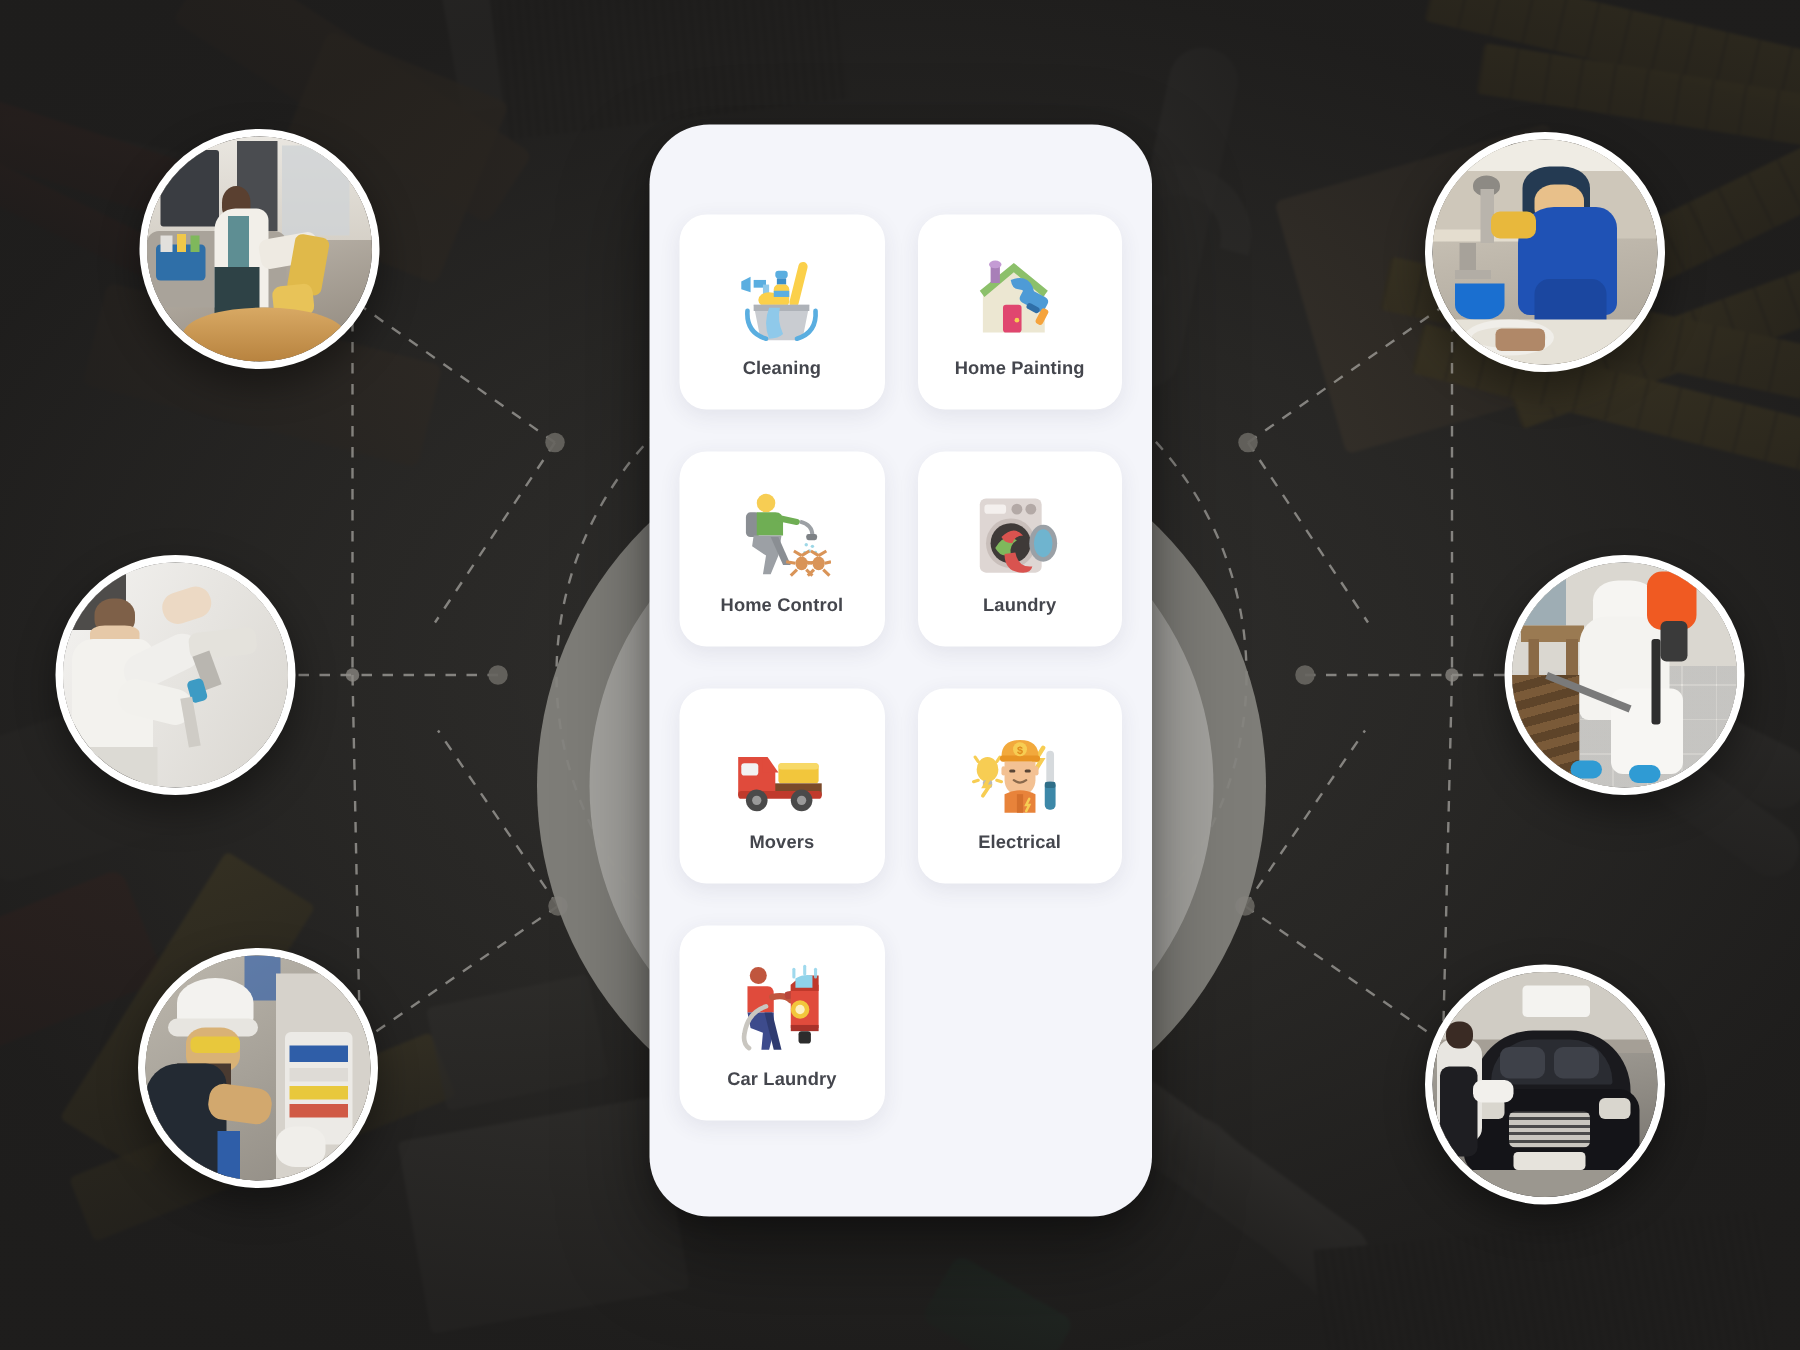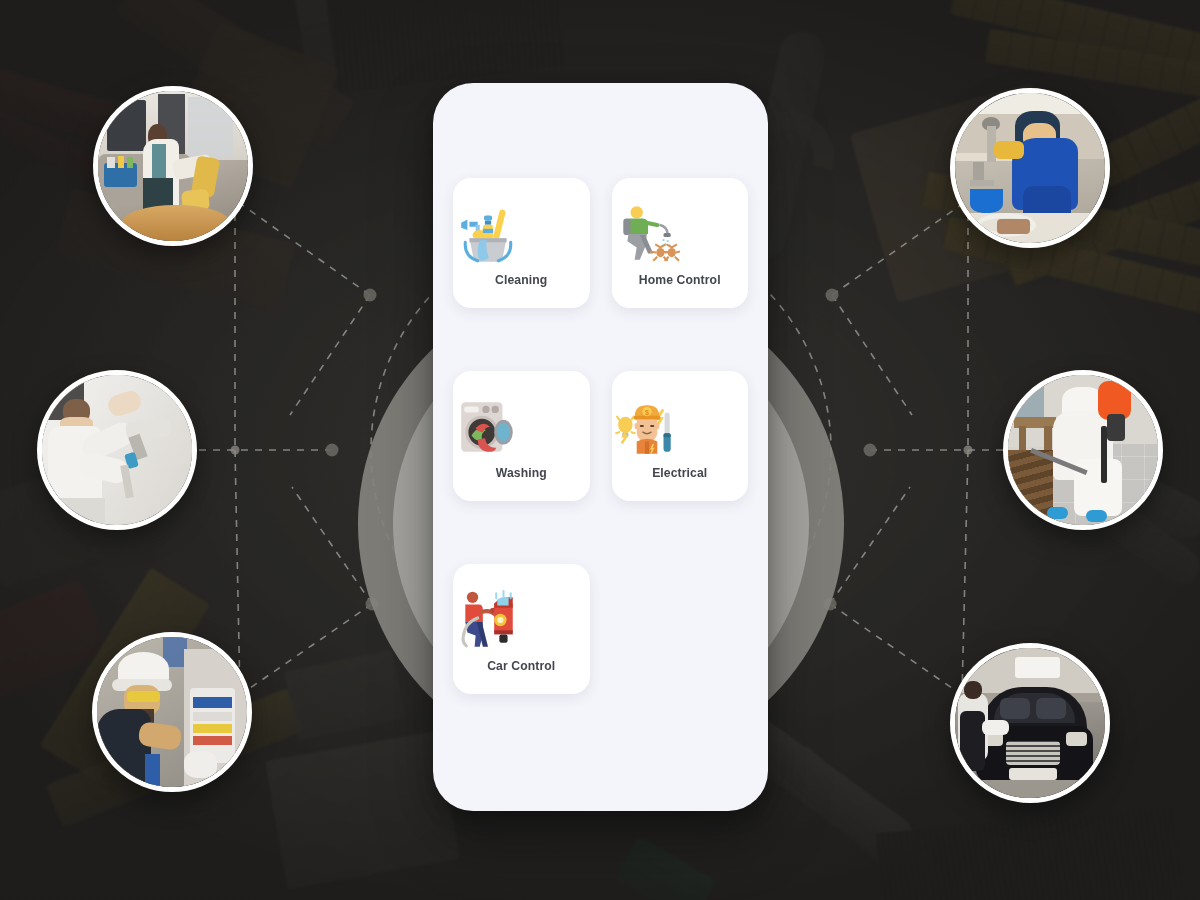--- a/index.html
+++ b/index.html
@@ -212,23 +212,23 @@
     display: grid;
     grid-template-columns: repeat(2, 1fr);
     gap: 28px 22px;
   }
   .card {
     background: #ffffff;
     border-radius: 18px;
     height: 130px;
     display: flex;
     flex-direction: column;
+    align-items: center;
     justify-content: center;
     box-shadow: 0 4px 14px rgba(60,60,90,.09);
-    margin-top: 35px;
   }
   .card .ico {
     width: 70px; height: 70px;
     display: flex; align-items: center; justify-content: center;
     margin-bottom: 4px;
   }
   .card .ico svg { width: 66px; height: 66px; display:block; }
   .card .lbl {
     font-size: 12.2px;
     font-weight: bold;
@@ -365,20 +365,37 @@
             <path d="M14 36 h36 v4 H14z" fill="#aeb2b8"></path>
             <path d="M24 38 q-4 10 0 20 q6 0 9 -3 q-4 -9 -2 -17z" fill="#8fc9ea"></path>
             <path d="M10 40 q-1 14 12 18" stroke="#5aaee0" stroke-width="3" fill="none" stroke-linecap="round"></path>
             <path d="M54 40 q1 14 -12 18" stroke="#5aaee0" stroke-width="3" fill="none" stroke-linecap="round"></path>
           </svg>
         </div>
         <div class="lbl">Cleaning</div>
       </div>
 
 
+      <div class="card">
+        <div class="ico">
+          <svg viewBox="0 0 64 64">
+            <path d="M8 26 L28 10 L48 26 V54 H8z" fill="#ece7d2"></path>
+            <path d="M6 27 L28 9 L50 27 L47 31 L28 15 L9 31z" fill="#8cc06a"></path>
+            <rect x="13" y="10" width="6" height="12" fill="#a87fb8"></rect>
+            <ellipse cx="16" cy="10" rx="4" ry="2.5" fill="#c49bd4"></ellipse>
+            <rect x="21" y="36" width="12" height="18" rx="2" fill="#e0466f"></rect>
+            <circle cx="30" cy="46" r="1.5" fill="#f7cd53"></circle>
+            <path d="M26 20 q10 -4 14 4 q3 7 -2 10 q-2 -8 -7 -8 q-4 0 -5 -6z" fill="#4e9bd6"></path>
+            <rect x="32" y="28" width="18" height="10" rx="3" fill="#4e9bd6" transform="rotate(28 41 33)"></rect>
+            <rect x="44" y="38" width="5" height="11" rx="2" fill="#f5a33c" transform="rotate(28 46 43)"></rect>
+            <rect x="36" y="36" width="9" height="4" rx="2" fill="#2f6fa8" transform="rotate(28 40 38)"></rect>
+          </svg>
+        </div>
+        <div class="lbl">Home Painting</div>
+      </div>
 
       <div class="card">
         <div class="ico">
           <svg viewBox="0 0 64 64">
             <circle cx="22" cy="11" r="6" fill="#f7cd53"></circle>
             <rect x="9" y="17" width="9" height="16" rx="3" fill="#8a8e93"></rect>
             <path d="M16 17 h12 q5 0 5 6 v9 h-17z" fill="#6fae54"></path>
             <path d="M14 32 h18 l-2 13 -5 12 h-5 l2 -12 -9 -6z" fill="#9ca0a5"></path>
             <path d="M25 33 l8 18 h5 l-8 -18z" fill="#8a8e93"></path>
             <rect x="28" y="20" width="16" height="4" rx="2" fill="#6fae54" transform="rotate(12 36 22)"></rect>
@@ -411,23 +428,41 @@
             <circle cx="39" cy="15" r="3.5" fill="#b3a9a6"></circle>
             <circle cx="26" cy="37" r="16" fill="#c9bfbb"></circle>
             <circle cx="26" cy="37" r="13" fill="#3f3a38"></circle>
             <path d="M16 40 q6 -10 14 -5 q-5 3 -4 9 q-6 3 -10 -4z" fill="#7fb85c"></path>
             <path d="M20 33 q8 -8 14 -1 q-5 0 -7 5 q-5 0 -7 -4z" fill="#d9534f"></path>
             <path d="M22 44 q0 12 12 12 q5 0 6 -4 q-9 1 -11 -9z" fill="#d9534f"></path>
             <ellipse cx="47" cy="37" rx="9" ry="12" fill="#9aa0a6"></ellipse>
             <ellipse cx="47" cy="37" rx="6" ry="9" fill="#6fb4cf"></ellipse>
           </svg>
         </div>
-        <div class="lbl">Washing</div>
-      </div>
-
+        <div class="lbl">Laundry</div>
+      </div>
+
+      <div class="card">
+        <div class="ico">
+          <svg viewBox="0 0 64 64">
+            <rect x="30" y="26" width="26" height="13" rx="2" fill="#f2c63c"></rect>
+            <rect x="30" y="26" width="26" height="4" rx="2" fill="#f7d967"></rect>
+            <rect x="26" y="39" width="32" height="8" fill="#7a4a2a"></rect>
+            <path d="M4 22 h16 l8 10 v15 H4z" fill="#e04b3c"></path>
+            <path d="M20 22 h3 l7 10 h-10z" fill="#e04b3c"></path>
+            <rect x="6" y="26" width="11" height="8" rx="2" fill="#f2f2f2"></rect>
+            <rect x="4" y="44" width="54" height="5" rx="2" fill="#c03a2c"></rect>
+            <circle cx="16" cy="50" r="7" fill="#4a4a4a"></circle>
+            <circle cx="16" cy="50" r="3" fill="#9a9a9a"></circle>
+            <circle cx="45" cy="50" r="7" fill="#4a4a4a"></circle>
+            <circle cx="45" cy="50" r="3" fill="#9a9a9a"></circle>
+          </svg>
+        </div>
+        <div class="lbl">Movers</div>
+      </div>
 
       <div class="card">
         <div class="ico">
           <svg viewBox="0 0 64 64">
             <ellipse cx="11" cy="30" rx="7" ry="8" fill="#f7cd53"></ellipse>
             <rect x="8" y="37" width="6" height="5" rx="1.5" fill="#b9b9b9"></rect>
             <path d="M3 22 l2 3 M19 22 l-2 3 M2 38 l3 -1 M20 38 l-3 -1" stroke="#f7cd53" stroke-width="2" stroke-linecap="round"></path>
             <path d="M8 47 l4 -6 h-3 l3 -5" stroke="#f7cd53" stroke-width="2.4" fill="none" stroke-linecap="round"></path>
             <path d="M47 16 l-5 8 h4 l-5 8" stroke="#f7cd53" stroke-width="2.8" fill="none" stroke-linecap="round"></path>
             <path d="M20 22 q0 -11 12 -11 q12 0 12 11 z" fill="#f2a93c"></path>
@@ -468,21 +503,21 @@
             <circle cx="44" cy="32" r="3" fill="#fdf0c2"></circle>
             <rect x="38" y="42" width="18" height="4" fill="#a8322a"></rect>
             <rect x="43" y="46" width="8" height="8" rx="2" fill="#2c2c2c"></rect>
             <g stroke="#8fd3ea" stroke-width="2" stroke-linecap="round" opacity=".85">
               <path d="M40 6 v5"></path>
                 <path d="M47 4 v5"></path>
                 <path d="M54 6 v5"></path>
             </g>
           </svg>
         </div>
-        <div class="lbl">Car Control</div>
+        <div class="lbl">Car Laundry</div>
       </div>
 
     </div>
   </div>
 
   <div class="bubble b-cleaning">
     <div class="scene" style="background:linear-gradient(165deg,#cfcac2 0%,#b9b2a8 45%,#8d857a 100%)">
       <div class="p" style="left:0;top:0;width:100%;height:46%;background:linear-gradient(180deg,#e9e6e0,#d6d1c8)"></div>
       <div class="p" style="left:6%;top:6%;width:26%;height:34%;background:#3a3d42;border-radius:2px"></div>
       <div class="p" style="left:40%;top:2%;width:18%;height:40%;background:#4a4c50"></div>

